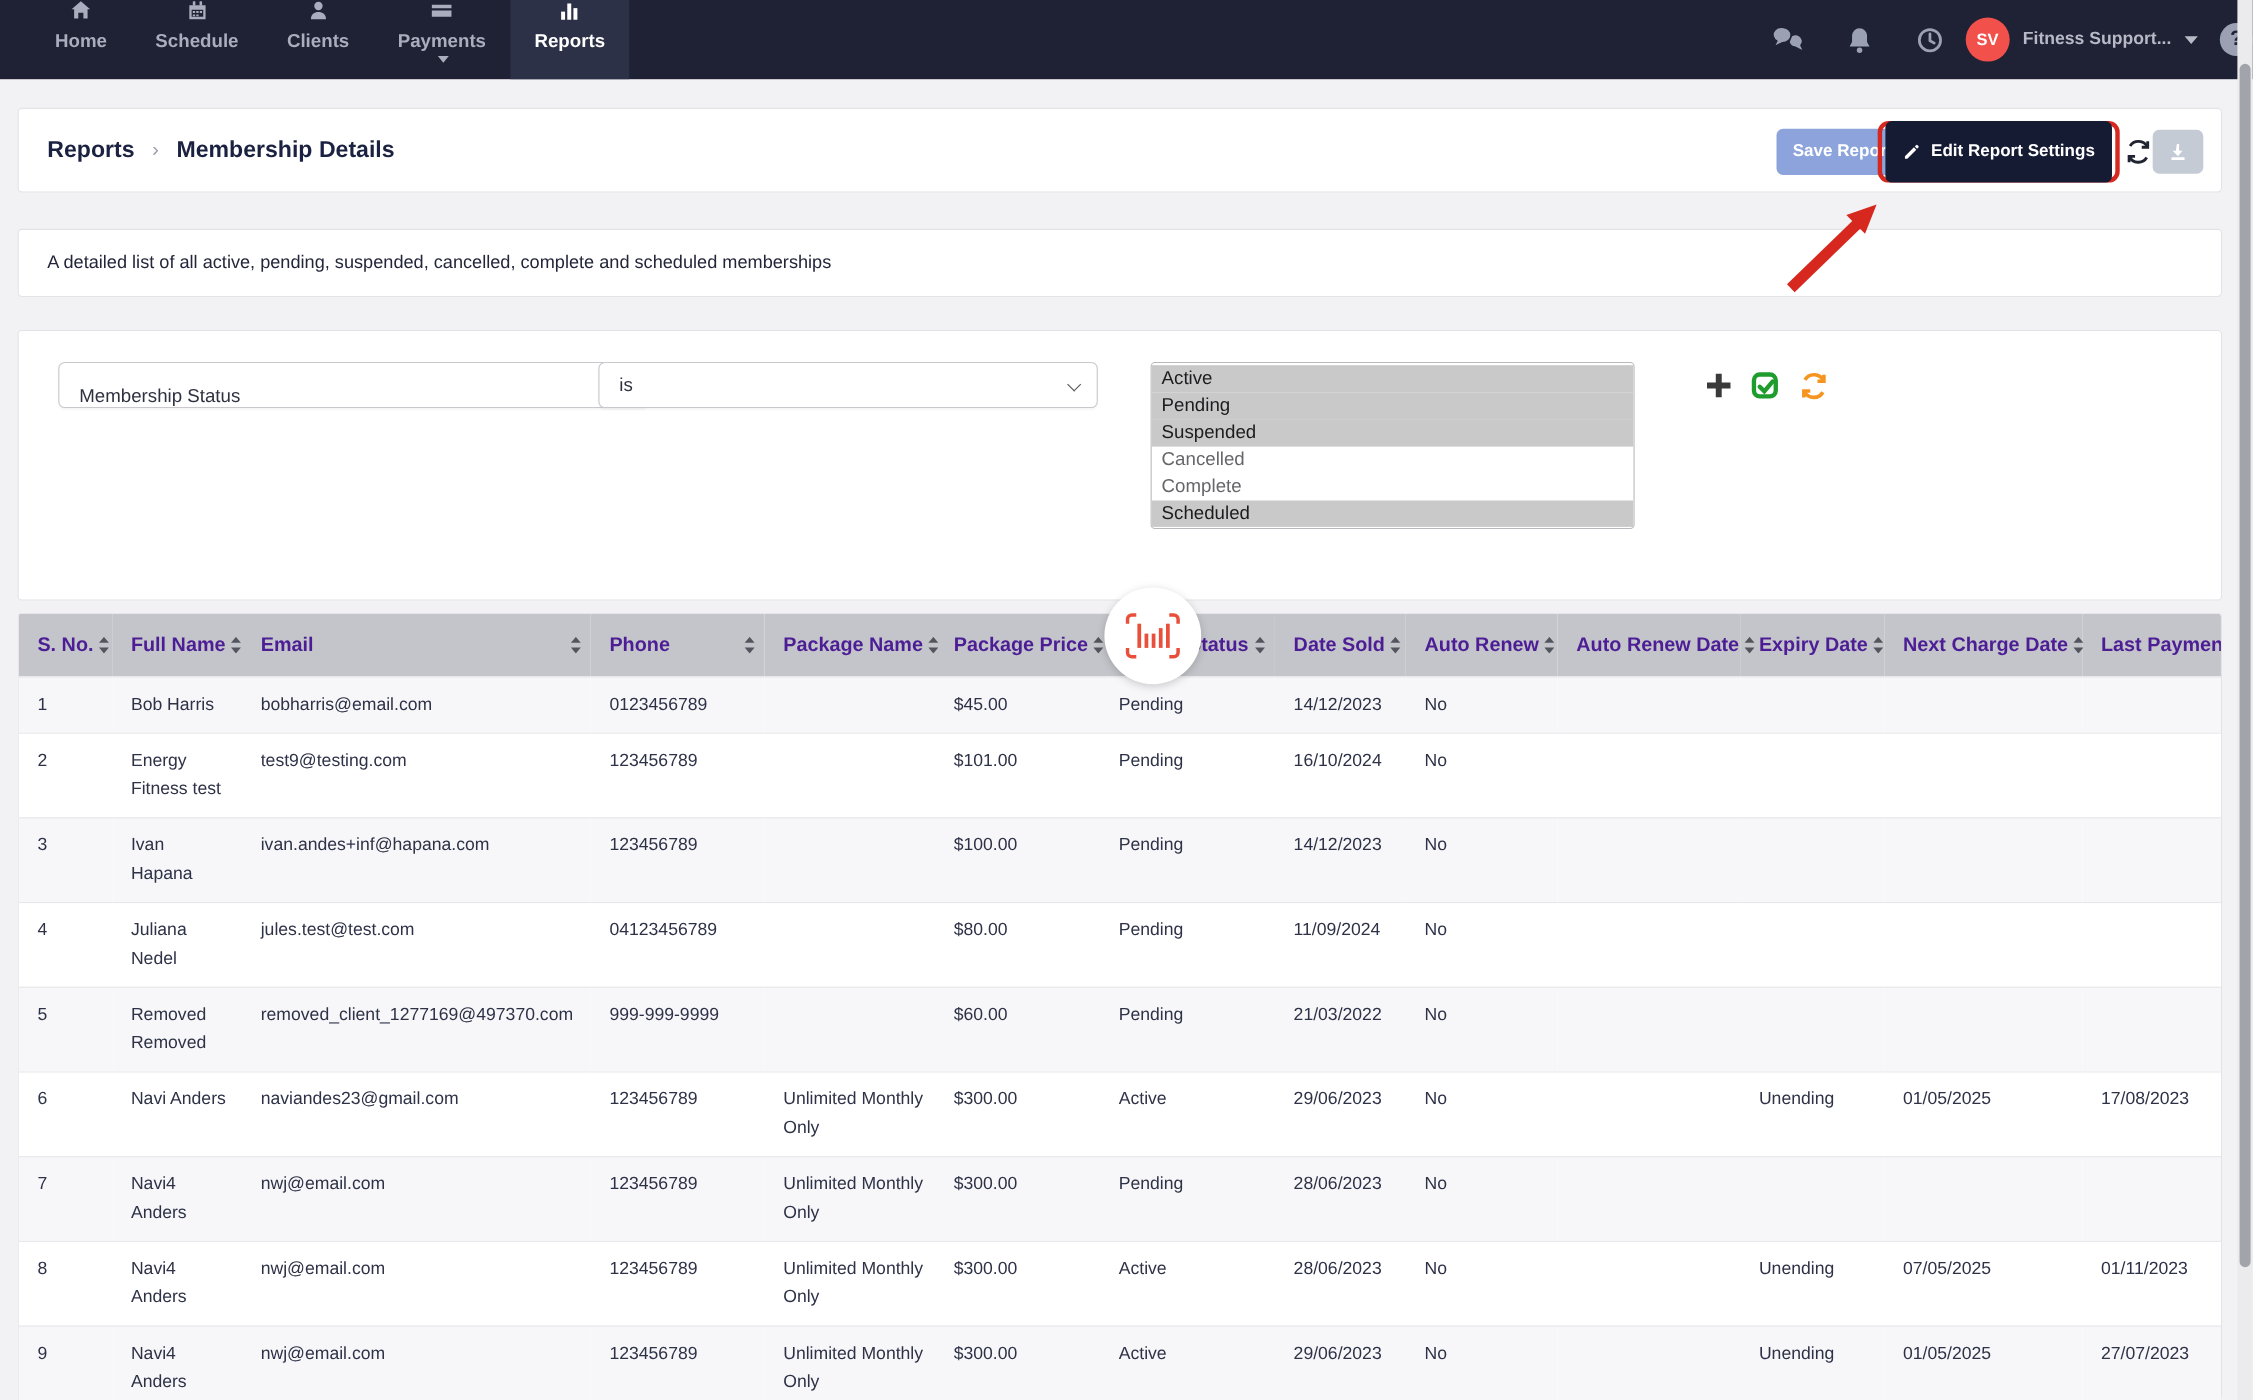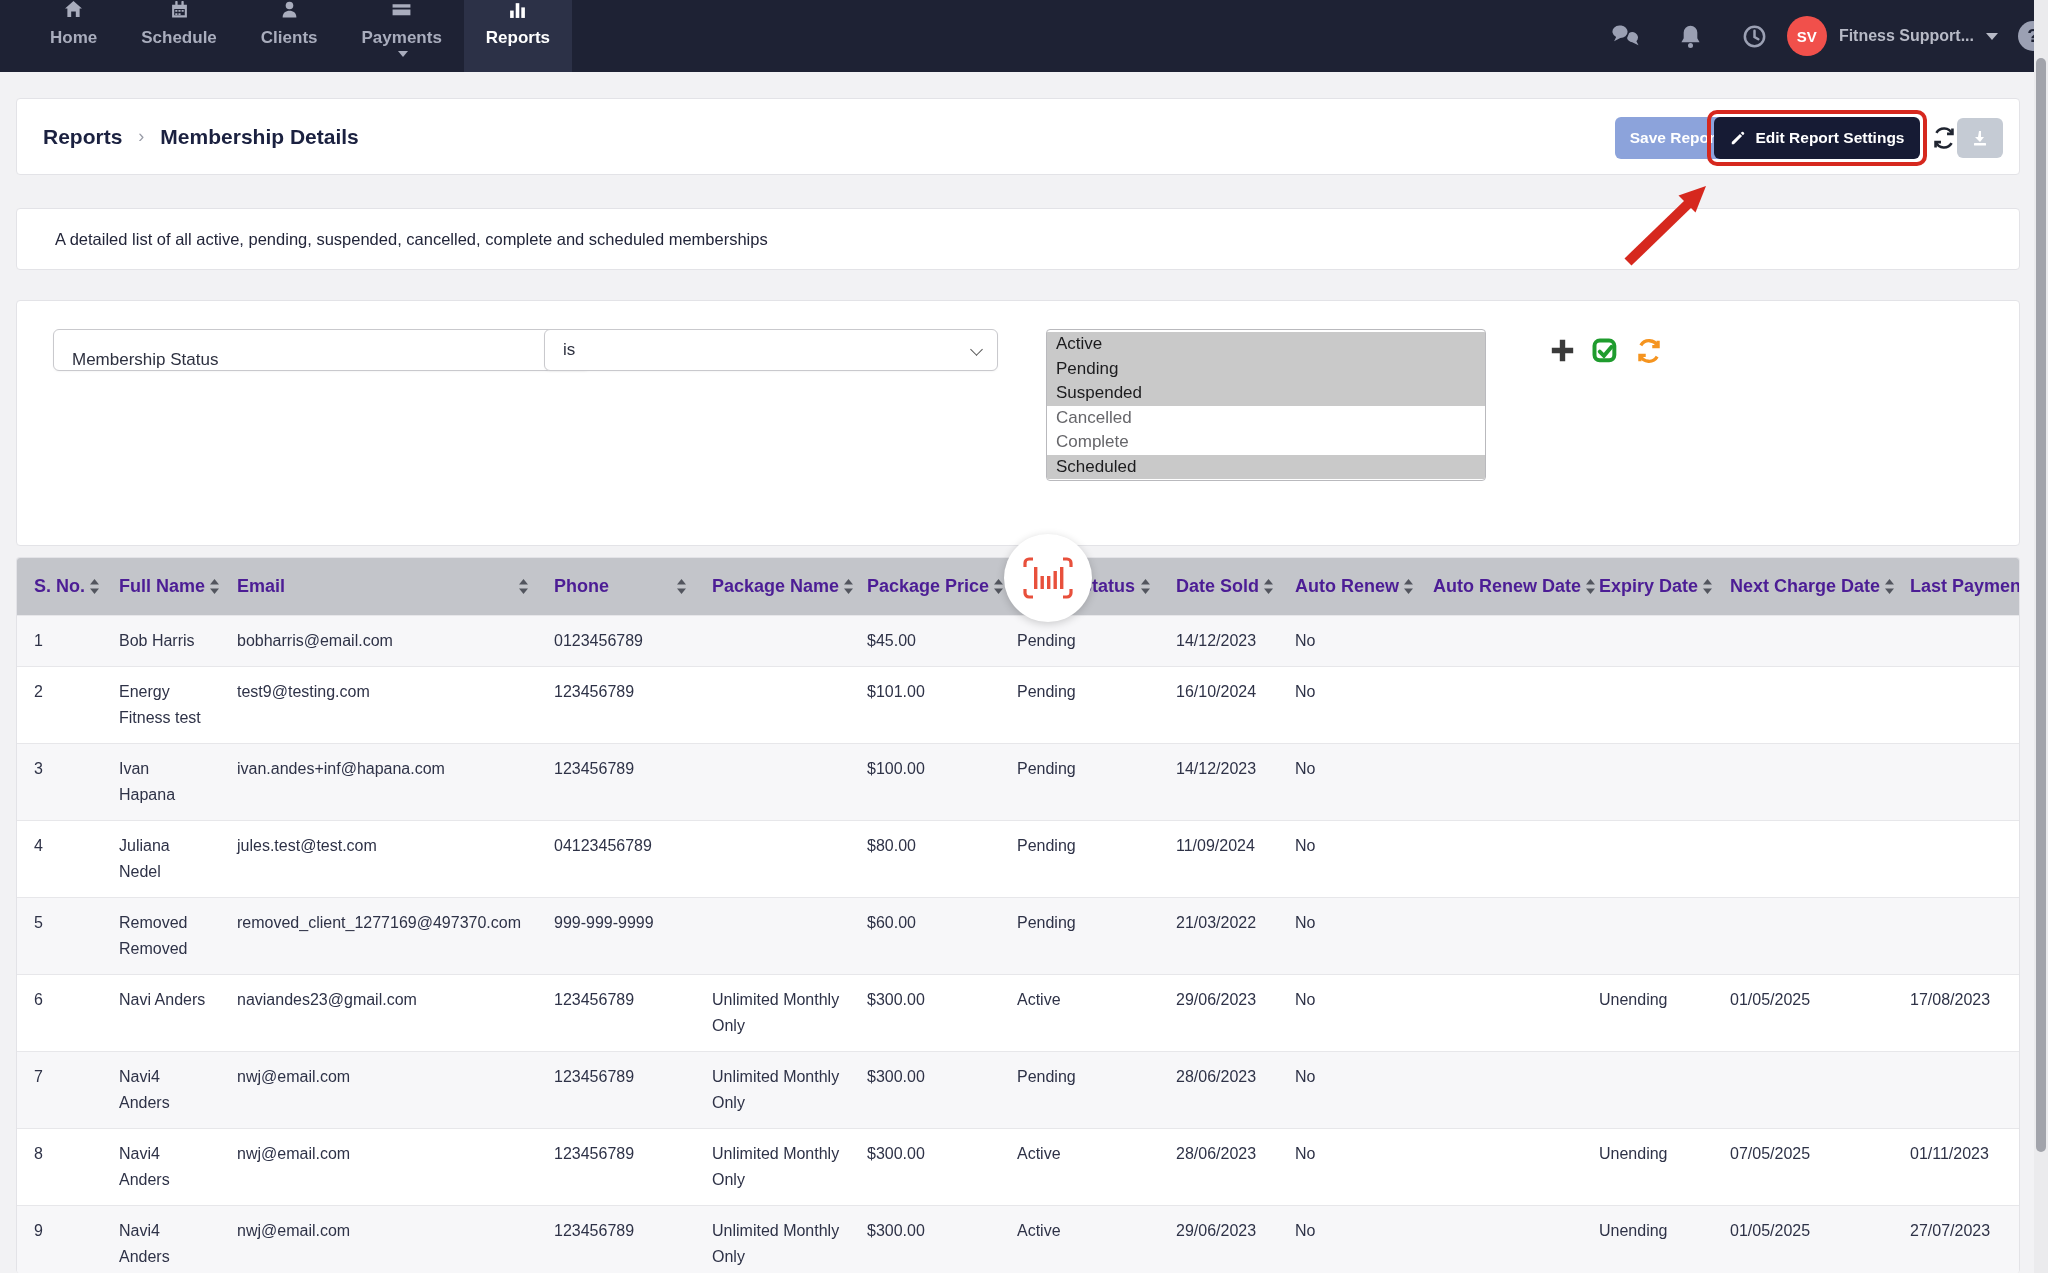--- a/index.html
+++ b/index.html
@@ -57,27 +57,27 @@
 
   .btn { border:none; border-radius:6px; font-family:inherit; font-weight:600; cursor:pointer;
          display:inline-flex; align-items:center; justify-content:center; gap:10px; }
   .btn-save { position:absolute; left:1568px; top:18px; width:120px; height:42px;
               background:var(--save-button-bg,#8ca3db); color:#fff; font-size:15.5px;margin-left:30px; }
   .edit-annot-box {
     position:absolute; left:1690px; top:11px; width:220px; height:56px;
     border:4px solid var(--annotation-red,#d6281e); border-radius:10px;
     display:flex; align-items:center; justify-content:center;
   }
-  .btn-edit { width:206px; height:42px; background:var(--edit-button-bg,#161b34); color:#fff; font-size:15.5px; }
+  .btn-edit { width:206px; height:56px; background:var(--edit-button-bg,#161b34); color:#fff; font-size:15.5px; }
   .refresh-dark { position:absolute; left:1914px; top:26px; color:#1f2430; cursor:pointer; }
   .btn-download { position:absolute; left:1940px; top:19px; width:46px; height:40px;
                   background:#c5cbd4; color:#fff; }
 
   .desc-card { left:16px; top:208px; width:2004px; height:62px; display:flex; align-items:center; }
-  .desc-text { margin-left:38px; font-size:16.5px; color:#23263a; }
+  .desc-text { margin-left:26px; font-size:16.5px; color:#23263a; }
 
   
   .filter-card { left:16px; top:300px; width:2004px; height:246px; }
   .fake-select {
     position:absolute; top:28px; height:42px; background:#fff;
     border:1px solid #c9c9cd; border-radius:6px;
     display:flex; align-items:center; padding:0 18px;
     font-size:17px; color:#2e3140; cursor:pointer;
     box-shadow:0 1px 2px rgba(0,0,0,0.04);
   }

